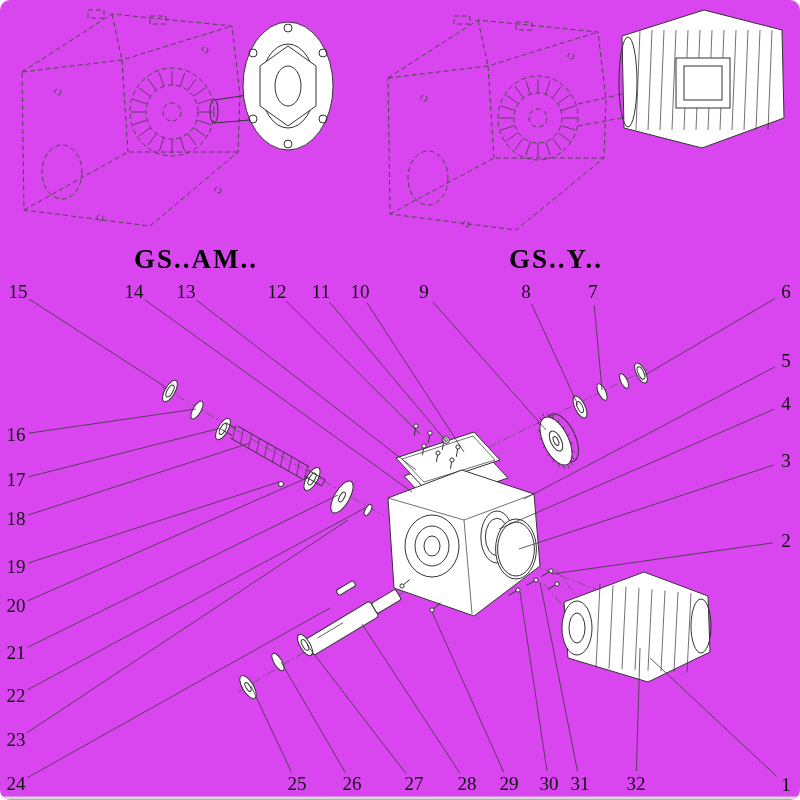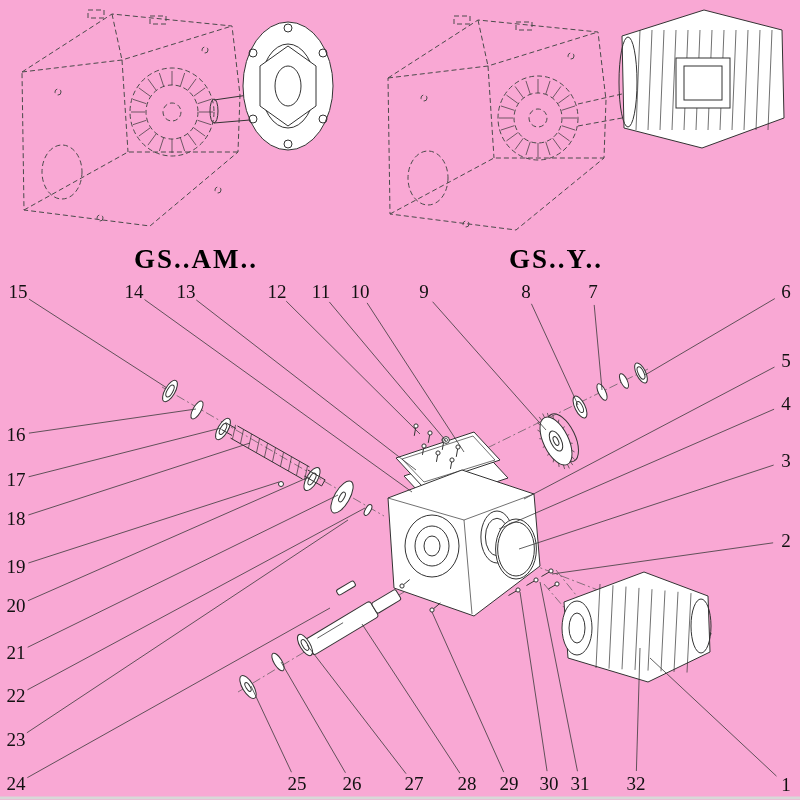--- a/index.html
+++ b/index.html
@@ -1,16 +1,16 @@
 <!DOCTYPE html>
 <html><head>
 <meta charset="utf-8">
 <style>
   html,body{margin:0;padding:0;background:#fff;}
-  .stage{position:relative;width:800px;height:800px;background:#f9a8d4;overflow:hidden;}
+  .stage{position:relative;width:800px;height:800px;background:#d946ef;overflow:hidden;border-radius:10px;}
   svg{display:block}
   .dsh{stroke:#4a4a4a;stroke-width:1;fill:none;stroke-dasharray:5 3}
   .p{stroke:#333;stroke-width:1;fill:none}
   .pt{stroke:#333;stroke-width:.7;fill:none}
   .pw{stroke:#333;stroke-width:1;fill:#fff}
   .ld{stroke:#3a3a3a;stroke-width:.8}
   .dd{stroke:#555;stroke-width:.7;fill:none;stroke-dasharray:9 3 2 3}
   .num{font-family:"Liberation Serif",serif;font-size:19px;fill:#111;text-anchor:middle}
   .variant{font-family:"Liberation Serif",serif;font-size:27px;font-weight:bold;letter-spacing:2px;text-anchor:middle;fill:#000}
 </style>

